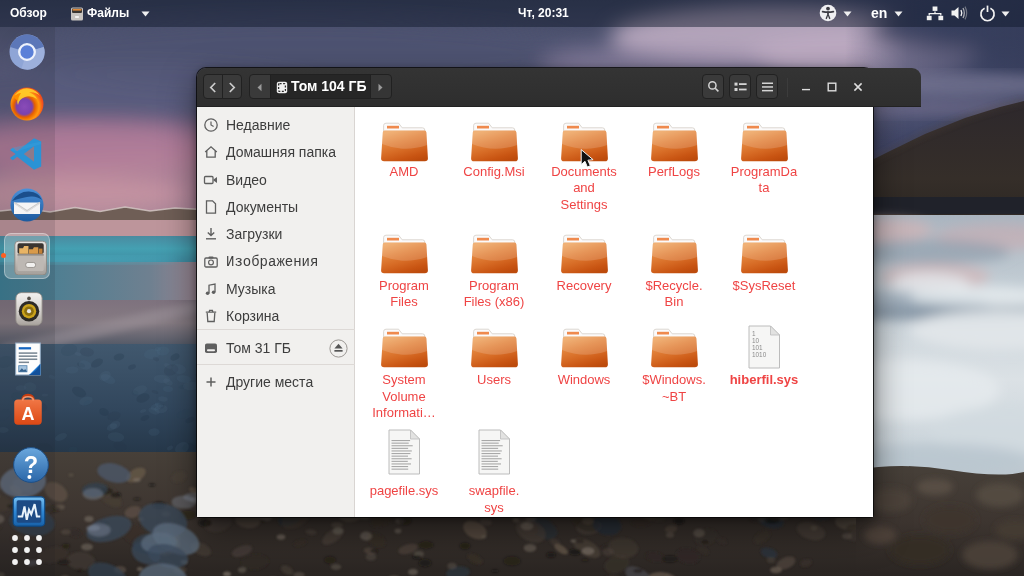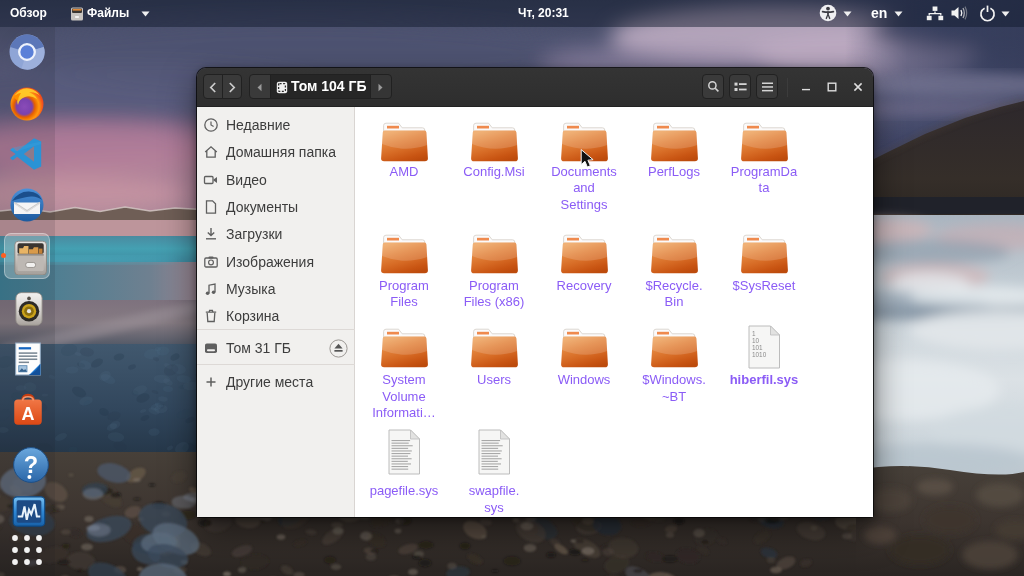--- a/index.html
+++ b/index.html
@@ -3,29 +3,29 @@
 <style>
 html,body{margin:0;padding:0;width:1024px;height:576px;overflow:hidden;background:#000;
 font-family:"Liberation Sans",sans-serif;}
 #stage{position:absolute;top:0;left:0;width:1024px;height:576px;overflow:hidden;}
 .abs{position:absolute;}
 #topbar{position:absolute;top:0;left:0;width:1024px;height:27px;background:rgba(14,22,40,0.45);color:#fff;}
 #topbar .t{position:absolute;top:0;height:27px;line-height:27px;font-size:12px;font-weight:bold;color:#ffffff;}
 #win{position:absolute;left:197px;top:68px;width:676px;height:449px;border-radius:9px 9px 3px 3px;
 box-shadow:0 14px 34px rgba(0,0,0,0.55),0 2px 8px rgba(0,0,0,0.4),0 0 0 1px rgba(15,15,15,0.85);}
 #titlebar{position:absolute;left:0;top:0;width:676px;height:38px;background:linear-gradient(#343434,#2e2e2e);
-border-radius:9px 9px 0 0;border-bottom:1px solid #222;}
+border-radius:9px 9px 0 0;border-bottom:1px solid #222;padding-left:48px;}
 .tbtn{position:absolute;top:6px;height:25px;background:#3a3a3a;border:1px solid #212121;box-sizing:border-box;}
 #sidebar{position:absolute;left:0;top:39px;width:158px;height:410px;background:#f1f0ee;border-right:1px solid #d9d5d2;box-sizing:border-box;}
 #files{position:absolute;left:158px;top:39px;width:518px;height:410px;background:#ffffff;}
 .srow{position:absolute;left:0;width:170px;height:27px;color:#3d3d3d;font-size:14px;}
 .srow .lab{position:absolute;left:29px;top:50%;transform:translateY(-50%);white-space:nowrap;}
 .srow svg{position:absolute;left:6px;top:50%;transform:translateY(-50%);}
 .fold{position:absolute;width:49px;height:41px;}
-.lbl{position:absolute;width:94px;text-align:center;color:#8b5cf6;font-size:13px;line-height:16.5px;}
+.lbl{position:absolute;width:94px;text-align:center;color:#ef4444;font-size:13px;line-height:16.5px;}
 .dicon{position:absolute;left:9px;width:36px;height:36px;}
 </style></head>
 <body>
 <div id="stage">
     <svg width="0" height="0" style="position:absolute">
       <defs>
 <linearGradient id="fg" x1="0.3" y1="0" x2="0.72" y2="1">
 <stop offset="0" stop-color="#eda25c"></stop>
           <stop offset="0.32" stop-color="#e2823a"></stop>
 <stop offset="0.6" stop-color="#d66a24"></stop>
@@ -818,21 +818,21 @@
           </svg>
           <span class="lab" style="">Документы</span>
         </div>
 <div class="srow" style="top:113.7px;">
           <svg width="16" height="16" viewBox="0 0 16 16">
             <path d="M8,2 L8,9 M4.8,6.4 L8,9.6 L11.2,6.4" stroke="#5f5f5f" stroke-width="1.4" fill="none"></path>
             <path d="M3,12.8 L13,12.8" stroke="#5f5f5f" stroke-width="1.4"></path>
           </svg>
           <span class="lab" style="">Загрузки</span>
         </div>
-<div class="srow" style="top:141.0px;">
+<div class="srow" style="top:141.0px;font-family:Liberation Mono, monospace;">
           <svg width="16" height="16" viewBox="0 0 16 16">
             <rect x="1.8" y="4" width="12.4" height="9" rx="1.2" fill="none" stroke="#5f5f5f" stroke-width="1.3"></rect>
             <circle cx="8" cy="8.4" r="2.4" fill="none" stroke="#5f5f5f" stroke-width="1.2"></circle>
             <rect x="5.5" y="2.4" width="5" height="2.2" rx="0.8" fill="#5f5f5f"></rect>
           </svg>
           <span class="lab" style="">Изображения</span>
         </div>
 <div class="srow" style="top:168.3px;padding-left:16px;">
           <svg width="16" height="16" viewBox="0 0 16 16">
             <path d="M6,12.2 L6,4.2 L12,3 L12,11" fill="none" stroke="#5f5f5f" stroke-width="1.3"></path>

